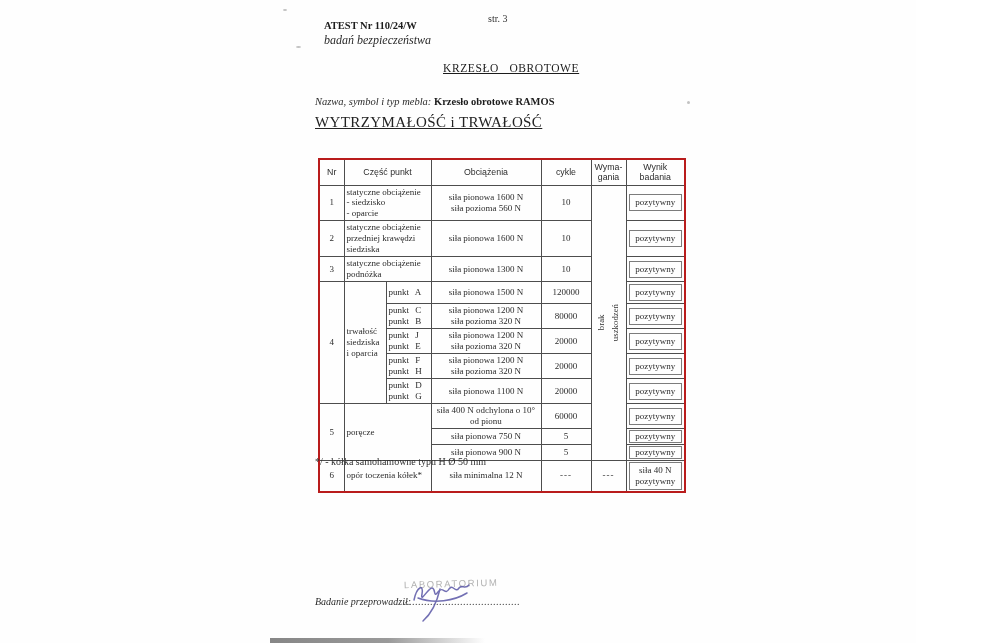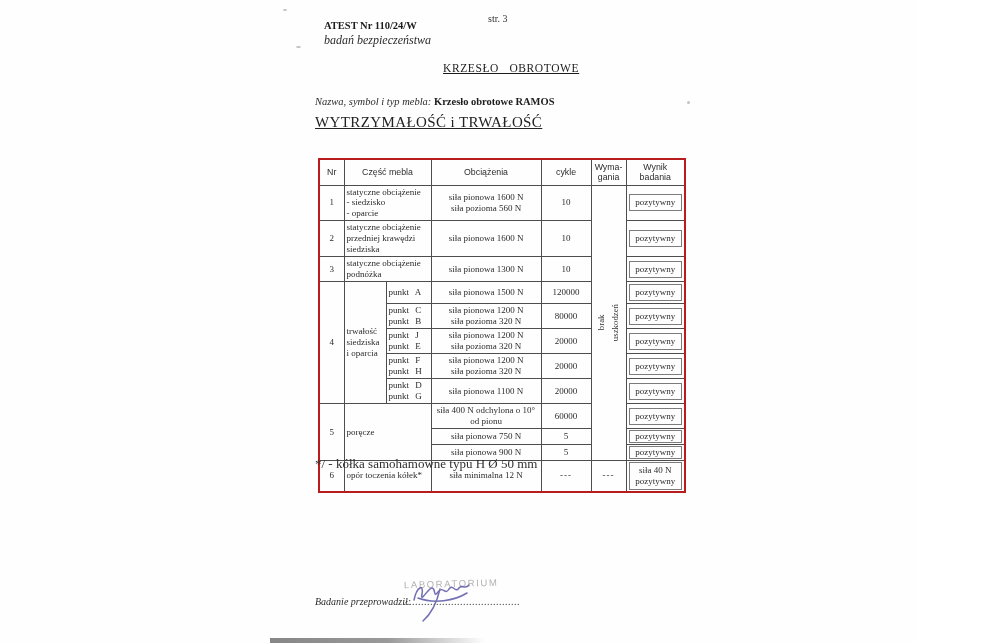--- a/index.html
+++ b/index.html
@@ -53,21 +53,21 @@
     white-space:pre-line; font-size:8.8px; line-height:1.6;
     margin:0 auto; text-align:center; color:#333;
   }
   .res-cell { border-top:none; border-bottom:none; padding:2px 1px; }
   .res-box {
     border:1px solid #7c7c7c; text-align:center; padding:2px 0;
     font-size:9px; white-space:pre-line; color:#2c2c2c;
   }
   .dash { font-size:8px; letter-spacing:1px; color:#555; }
 
-  .footnote { left:315px; top:456px; font-size:13px; color:#2f2f2f; }
+  .footnote { left:315px; top:456px; font-size:10px; color:#2f2f2f; }
 
   .stamp {
     left:404px; top:578px; font-family:"Liberation Sans", sans-serif;
     font-size:9.5px; color:#b2b2b2; letter-spacing:1.6px;
     transform:rotate(-1.5deg); z-index:1;
   }
   .sig-label { left:315px; top:596px; font-style:italic; font-size:10px; color:#2a2a2a; z-index:1; }
   .sig-dots { left:403px; top:596px; font-size:10px; letter-spacing:0.5px; color:#3d3d3d; z-index:1; }
   .sig-svg { left:404px; top:574px; z-index:2; }
 
@@ -104,21 +104,21 @@
         <col style="width:42px">
         <col style="width:45px">
       <col style="width:110px">
         <col style="width:50px">
         <col style="width:35px">
         <col style="width:59px">
     </colgroup>
     <tbody>
         <tr style="height:26px">
       <th>Nr</th>
-      <th colspan="2">Część mebla</th>
+      <th colspan="2">Część punkt</th>
       <th>Obciążenia</th>
       <th>cykle</th>
       <th>Wyma-
 gania</th>
       <th>Wynik
 badania</th>
     </tr>
     <tr style="height:30px">
       <td class="c">1</td>
       <td colspan="2" class="l pre">statyczne obciążenie

